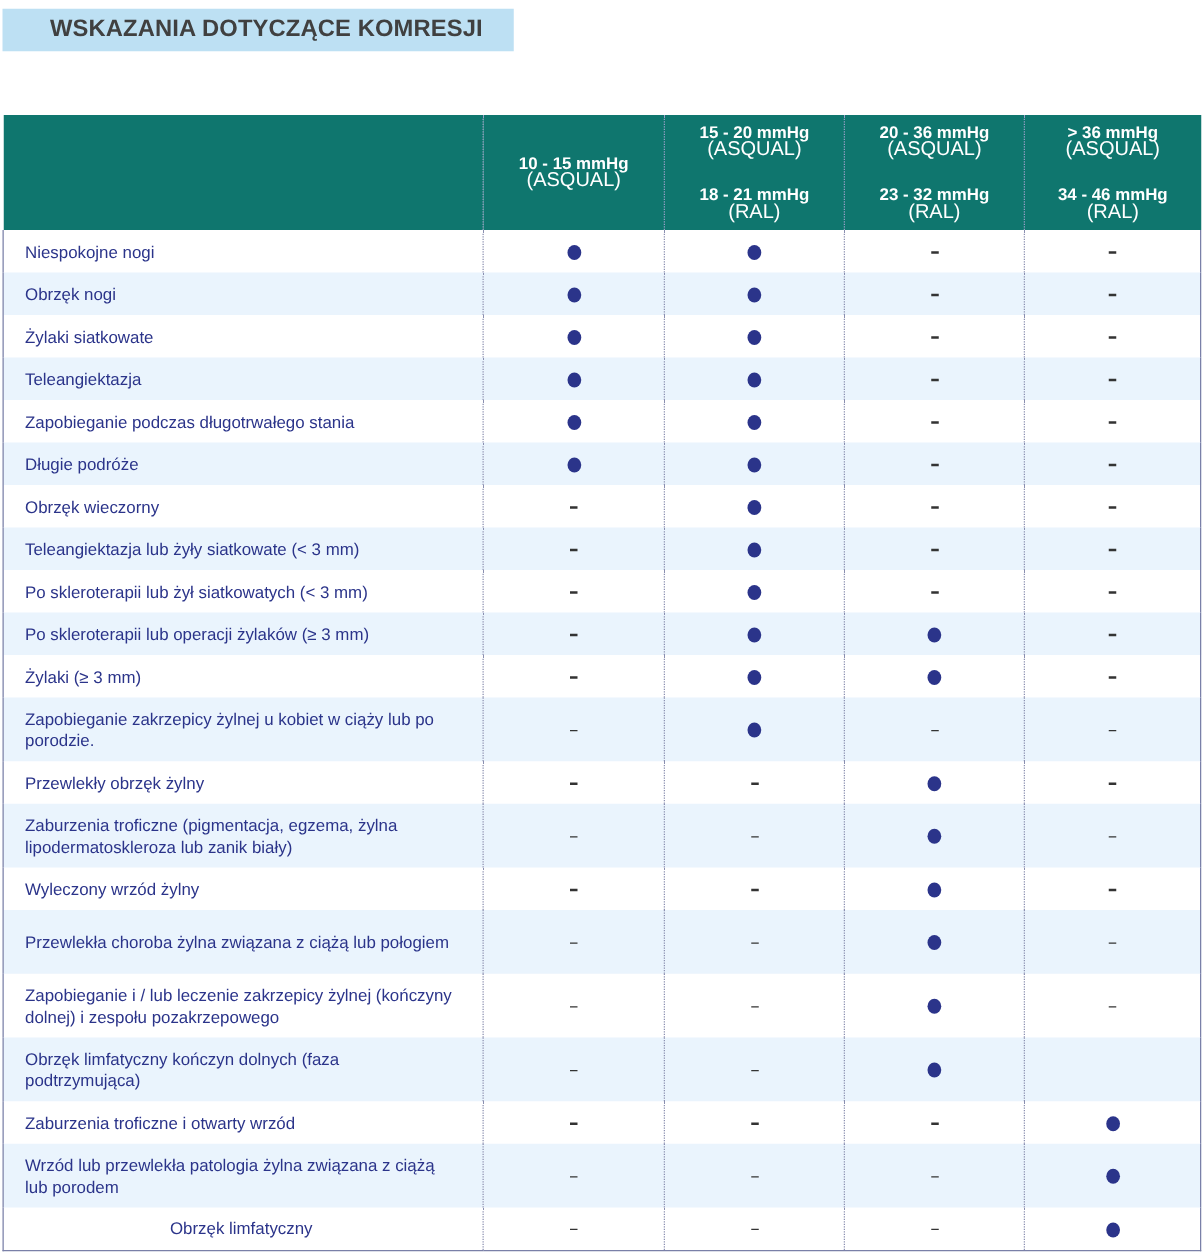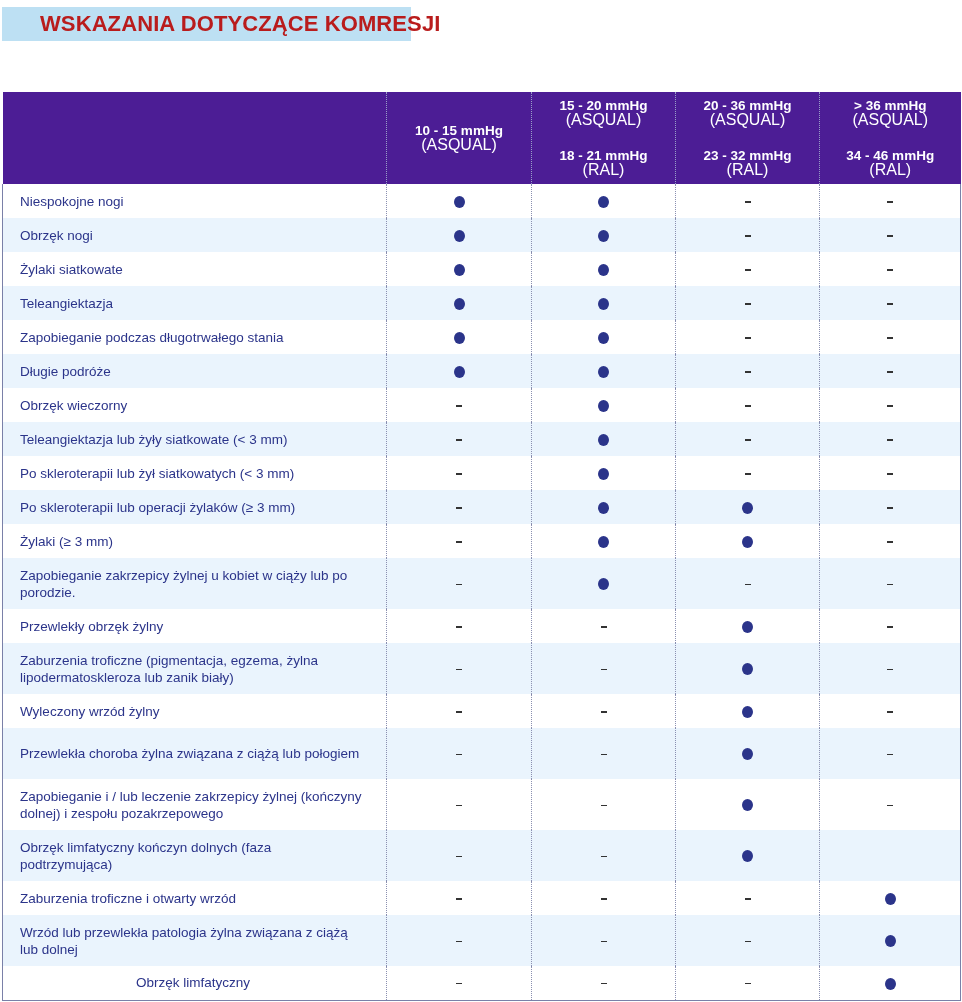--- a/index.html
+++ b/index.html
@@ -1,29 +1,29 @@
 <!DOCTYPE html>
 <html><head>
   <meta charset="utf-8">
   <style>
     html, body { margin: 0; padding: 0; background: #ffffff; }
     body { width: 962px; height: 1002px; position: relative; overflow: hidden;
       font-family: "Liberation Sans", "DejaVu Sans", sans-serif; color: #2b348a; }
     .banner { position: absolute; left: 2px; top: 7px; width: 409px; height: 34px;
       background: #bde0f3; }
     .banner-title { position: absolute; left: 38px; top: 0; line-height: 34px; font-weight: bold;
-      font-size: 22px; letter-spacing: 0.1px; color: #b91c1c; white-space: nowrap; }
+      font-size: 19px; letter-spacing: 0.1px; color: #404040; white-space: nowrap; }
     table.grid { position: absolute; left: 2px; top: 92px; width: 958px; border-collapse: collapse;
       table-layout: fixed; }
     table.grid col.c0 { width: 384px; }
     table.grid col.c1 { width: 145px; }
     table.grid col.c2 { width: 144px; }
     table.grid col.c3 { width: 144px; }
     table.grid col.c4 { width: 141px; }
-    thead th { background: #4c1d95; color: #ffffff; height: 92px; padding: 0; vertical-align: middle;
+    thead th { background: #0f766e; color: #ffffff; height: 92px; padding: 0; vertical-align: middle;
       text-align: center; font-weight: normal; font-size: 13px; line-height: 14px;
       border-left: 1px dotted #9aa0c8; }
     thead th:first-child { border-left: none; }
     .hdr-range { font-weight: bold; font-size: 13.5px; display: block; }
     .hdr-std { display: block; font-size: 16px; }
     .hdr-group + .hdr-group { margin-top: 22px; }
     tbody td { padding: 0; font-size: 13.5px; line-height: 17px; color: #2b348a;
       border-left: 1px dotted #8a8fb0; vertical-align: middle; text-align: center; }
     tbody td:first-child { border-left: 1px solid #7a80a8; text-align: left; padding-left: 17px; padding-right: 20px; }
     tbody td:last-child { border-right: 1px solid #7a80a8; }
@@ -219,21 +219,21 @@
         <td><span class="empty"></span></td>
       </tr>
       <tr>
         <td>Zaburzenia troficzne i otwarty wrzód</td>
         <td><span class="dash"></span></td>
         <td><span class="dash"></span></td>
         <td><span class="dash"></span></td>
         <td><span class="dot"></span></td>
       </tr>
       <tr class="tall">
-        <td>Wrzód lub przewlekła patologia żylna związana z ciążą lub dolnej</td>
+        <td>Wrzód lub przewlekła patologia żylna związana z ciążą lub porodem</td>
         <td><span class="dash"></span></td>
         <td><span class="dash"></span></td>
         <td><span class="dash"></span></td>
         <td><span class="dot"></span></td>
       </tr>
       <tr>
         <td>Obrzęk limfatyczny</td>
         <td><span class="dash"></span></td>
         <td><span class="dash"></span></td>
         <td><span class="dash"></span></td>

